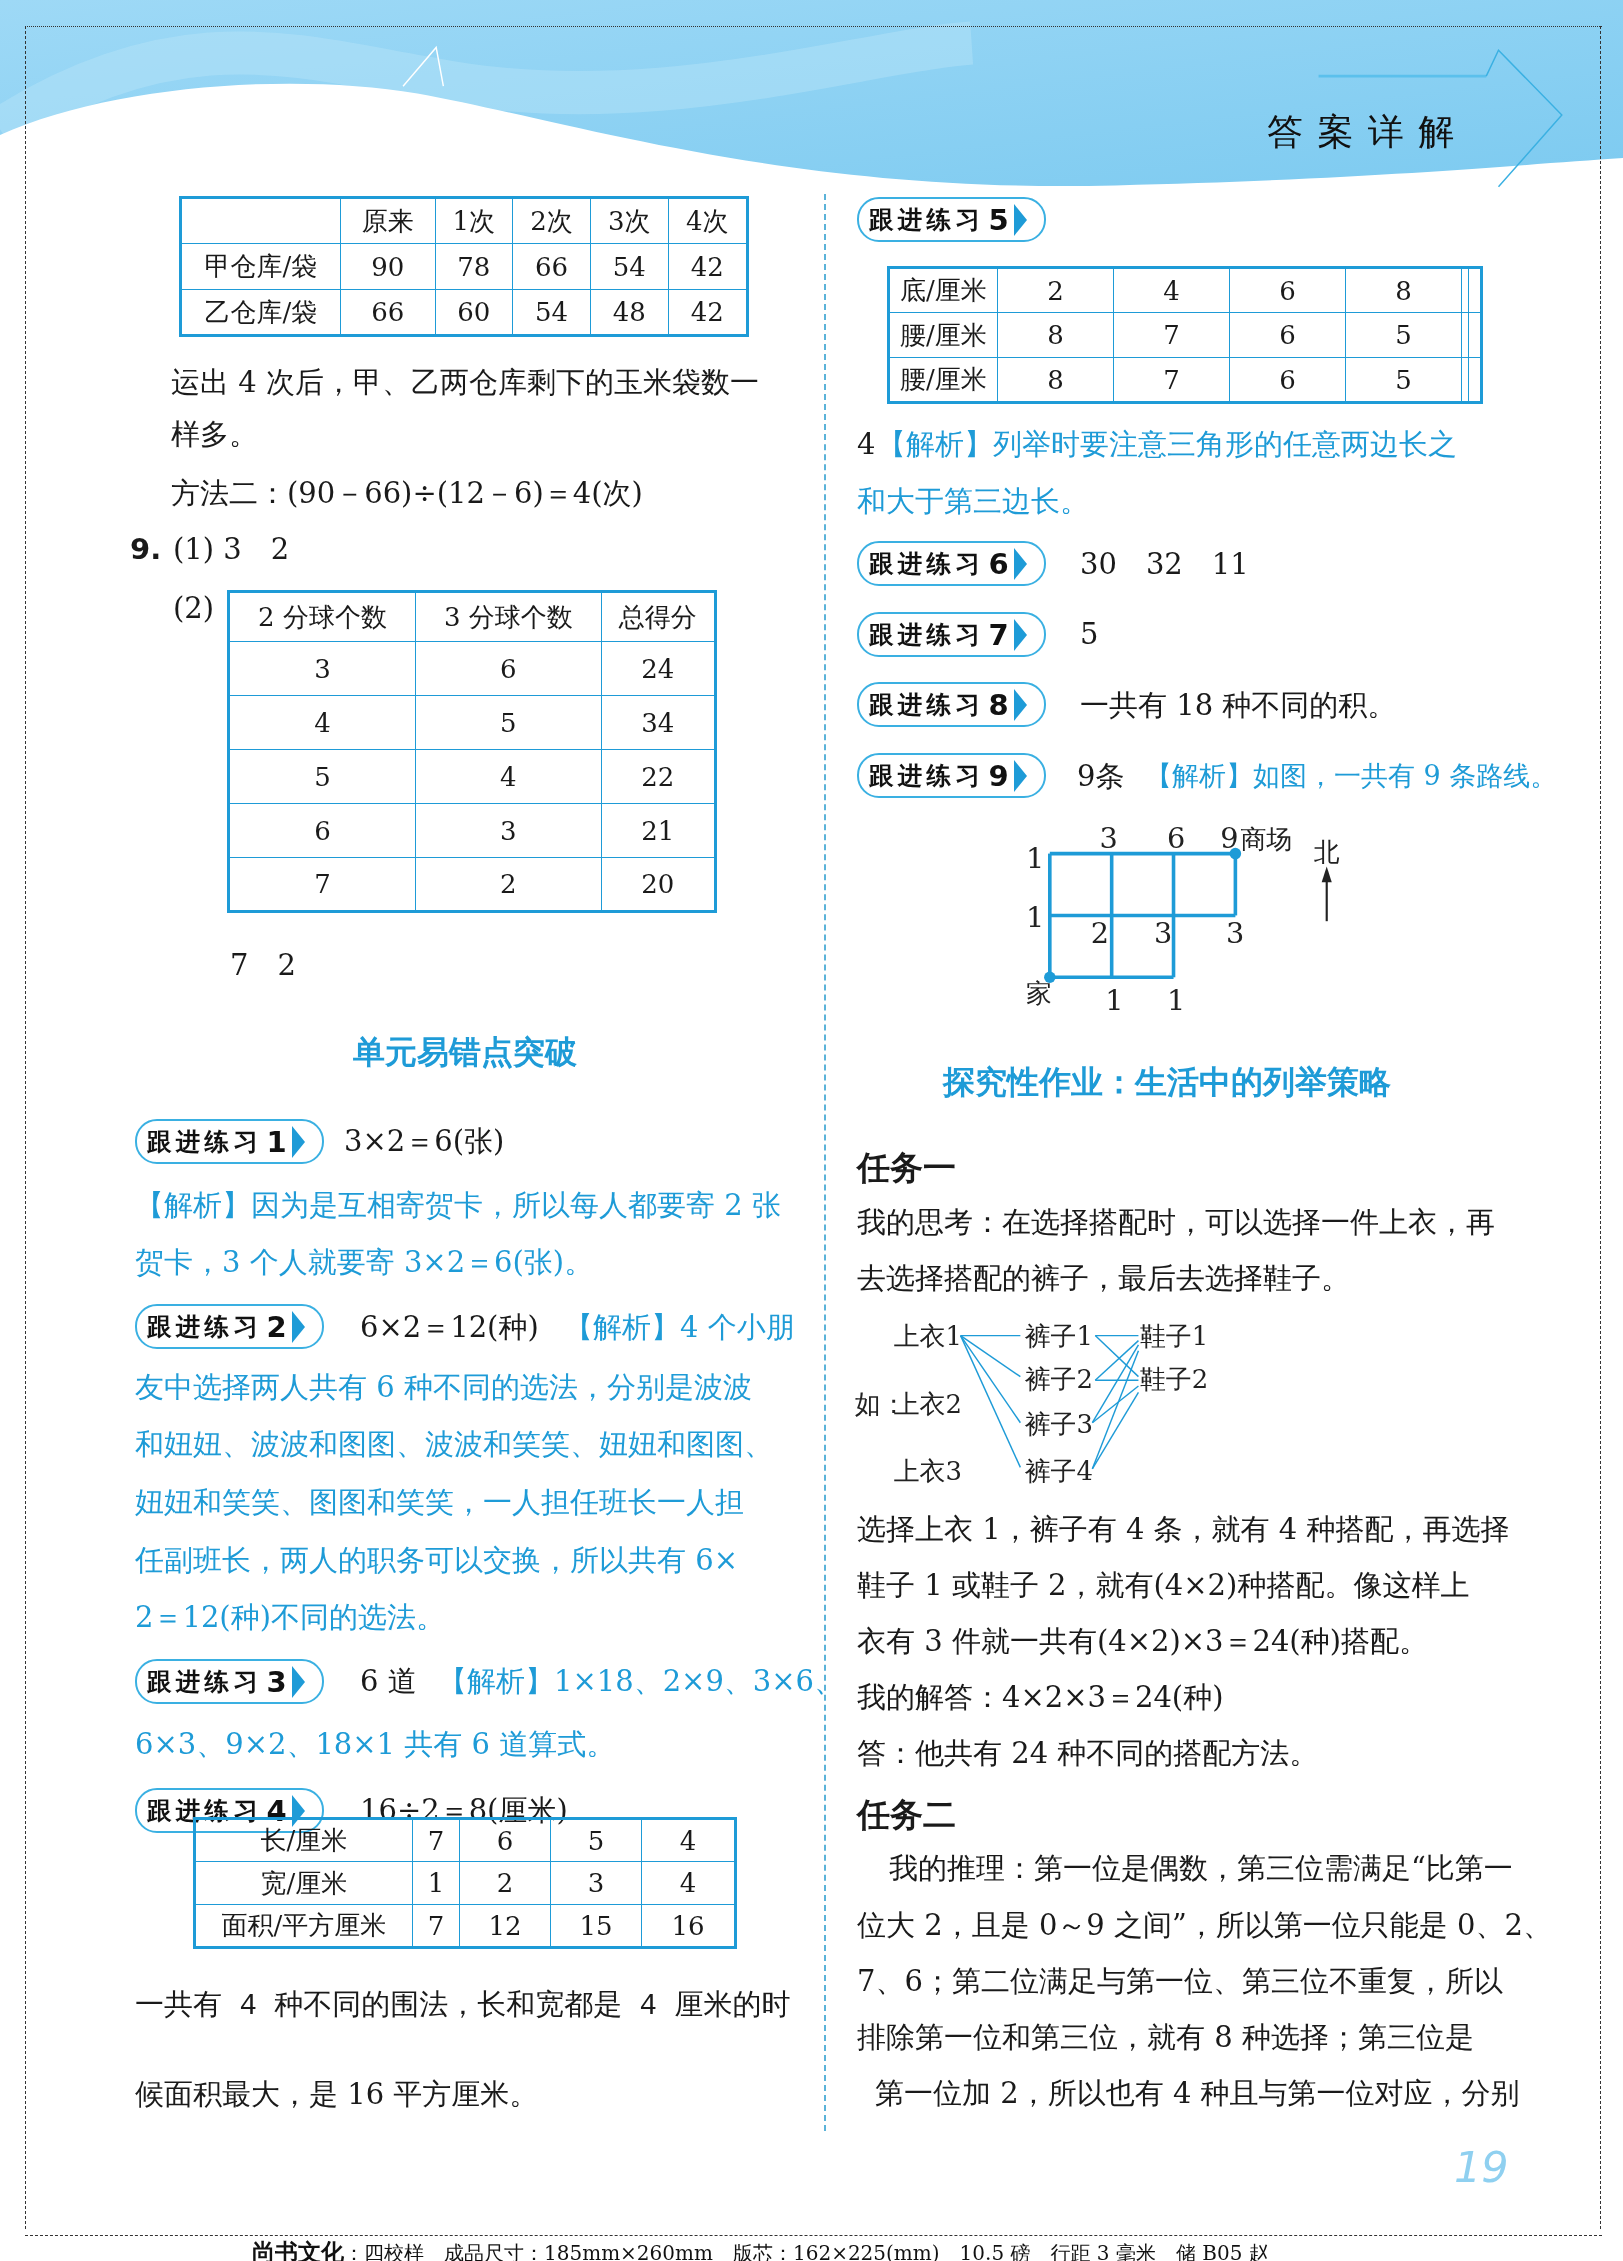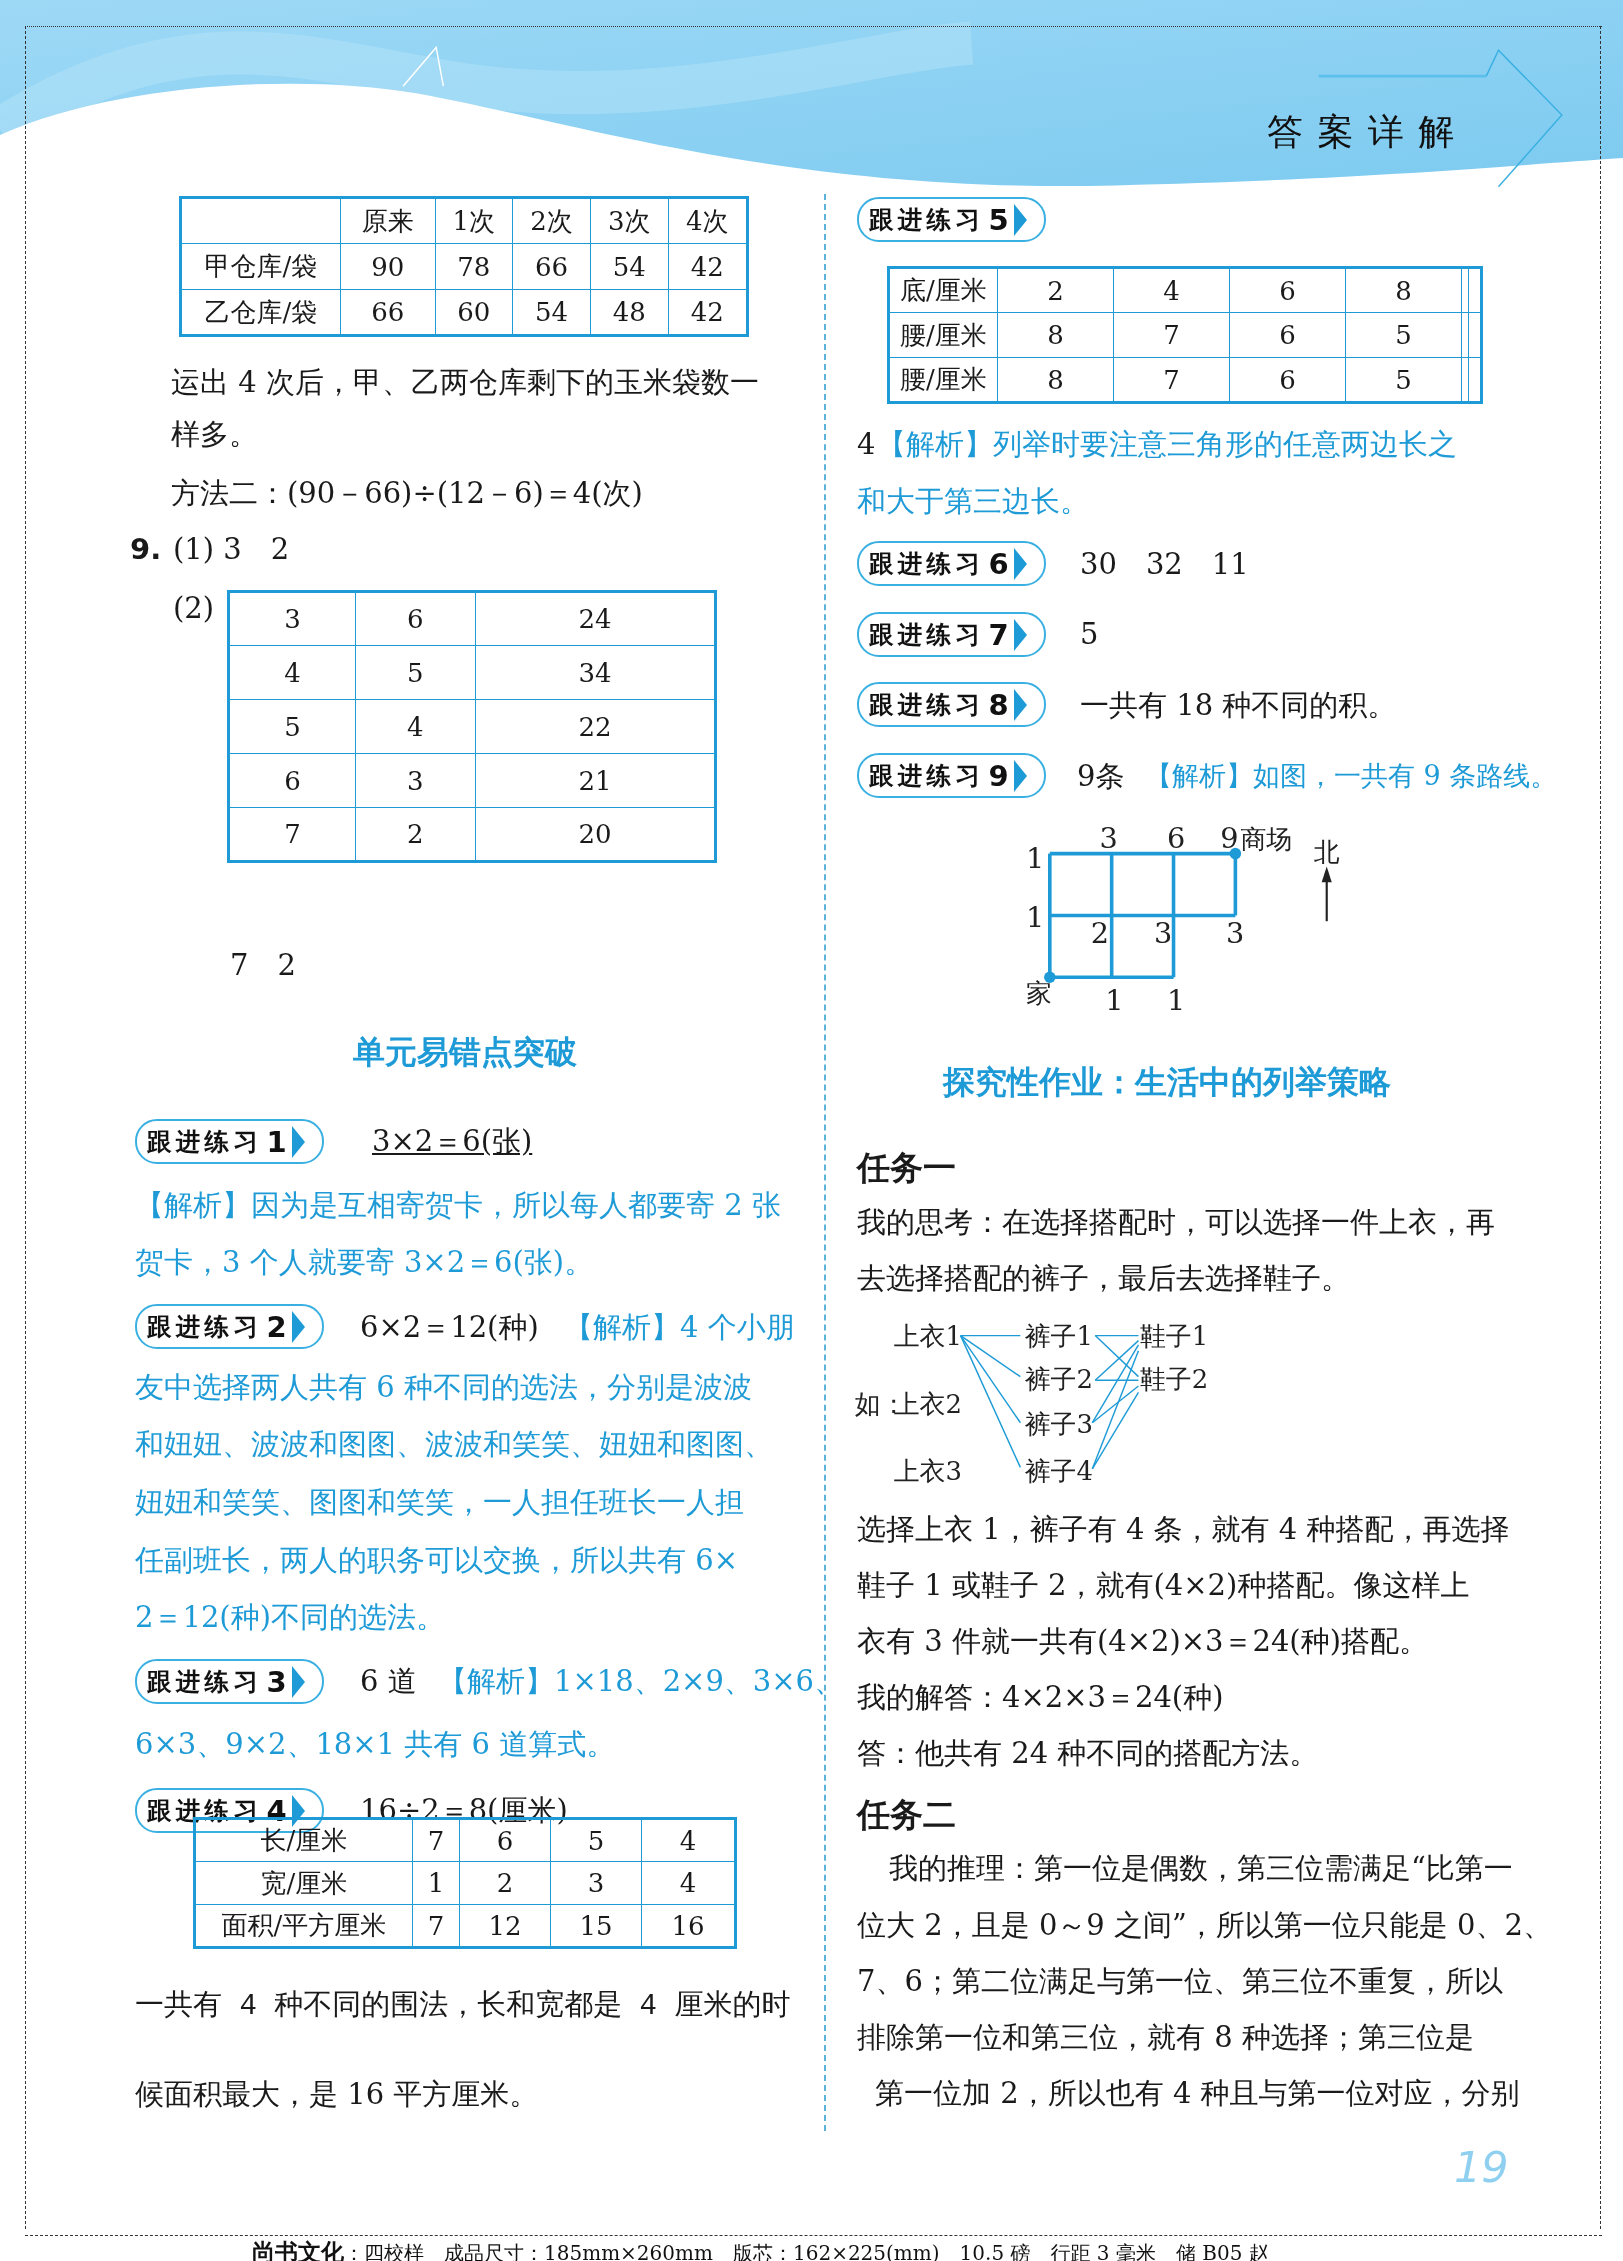--- a/index.html
+++ b/index.html
@@ -102,20 +102,25 @@
 <div class="blk" style="left:171px; top:353px;">运出 4 次后，甲、乙两仓库剩下的玉米袋数一</div>
 <div class="blk" style="left:171px; top:405px;">样多。</div>
 <div class="blk" style="left:171px; top:464px;">方法二：(90－66)÷(12－6)＝4(次)</div>
 
 <div class="blk bold-sans" style="left:130px; top:520px; font-size:29px;">9.</div>
 <div class="blk" style="left:173px; top:520px;">(1) 3　2</div>
 <div class="blk" style="left:173px; top:579px;">(2)</div>
 
 <table class="grid" style="left:227px; top:590px; width:490px;">
   <tbody>
+      <tr style="height:50px;">
+    <td>2 分球个数</td>
+    <td>3 分球个数</td>
+    <td>总得分</td>
+  </tr>
   <tr style="height:54px;">
     <td>3</td>
     <td>6</td>
     <td>24</td>
   </tr>
   <tr style="height:54px;">
     <td>4</td>
     <td>5</td>
     <td>34</td>
   </tr>
@@ -139,21 +144,21 @@
 
 <div class="blk" style="left:230px; top:936px;">7　2</div>
 
 <div class="section-title" style="left:338px; top:1031px;margin-left:15px;">单元易错点突破</div>
 
 <div class="badge" style="left:135px; top:1119px;">
   <span class="lbl">跟进练习</span>
   <span class="num">1</span>
   <span class="arrow"></span>
 </div>
-<div class="blk" style="left:372px; top:1112px;text-decoration:underline;">3×2＝6(张)</div>
+<div class="blk" style="left:344px; top:1112px;">3×2＝6(张)</div>
 <div class="blk blue" style="left:135px; top:1176px;">【解析】因为是互相寄贺卡，所以每人都要寄 2 张</div>
 <div class="blk blue" style="left:135px; top:1233px;">贺卡，3 个人就要寄 3×2＝6(张)。</div>
 
 <div class="badge" style="left:135px; top:1304px;">
   <span class="lbl">跟进练习</span>
   <span class="num">2</span>
   <span class="arrow"></span>
 </div>
 <div class="blk" style="left:360px; top:1298px;">6×2＝12(种)</div>
 <div class="blk blue" style="left:564px; top:1298px;">【解析】4 个小朋</div>

